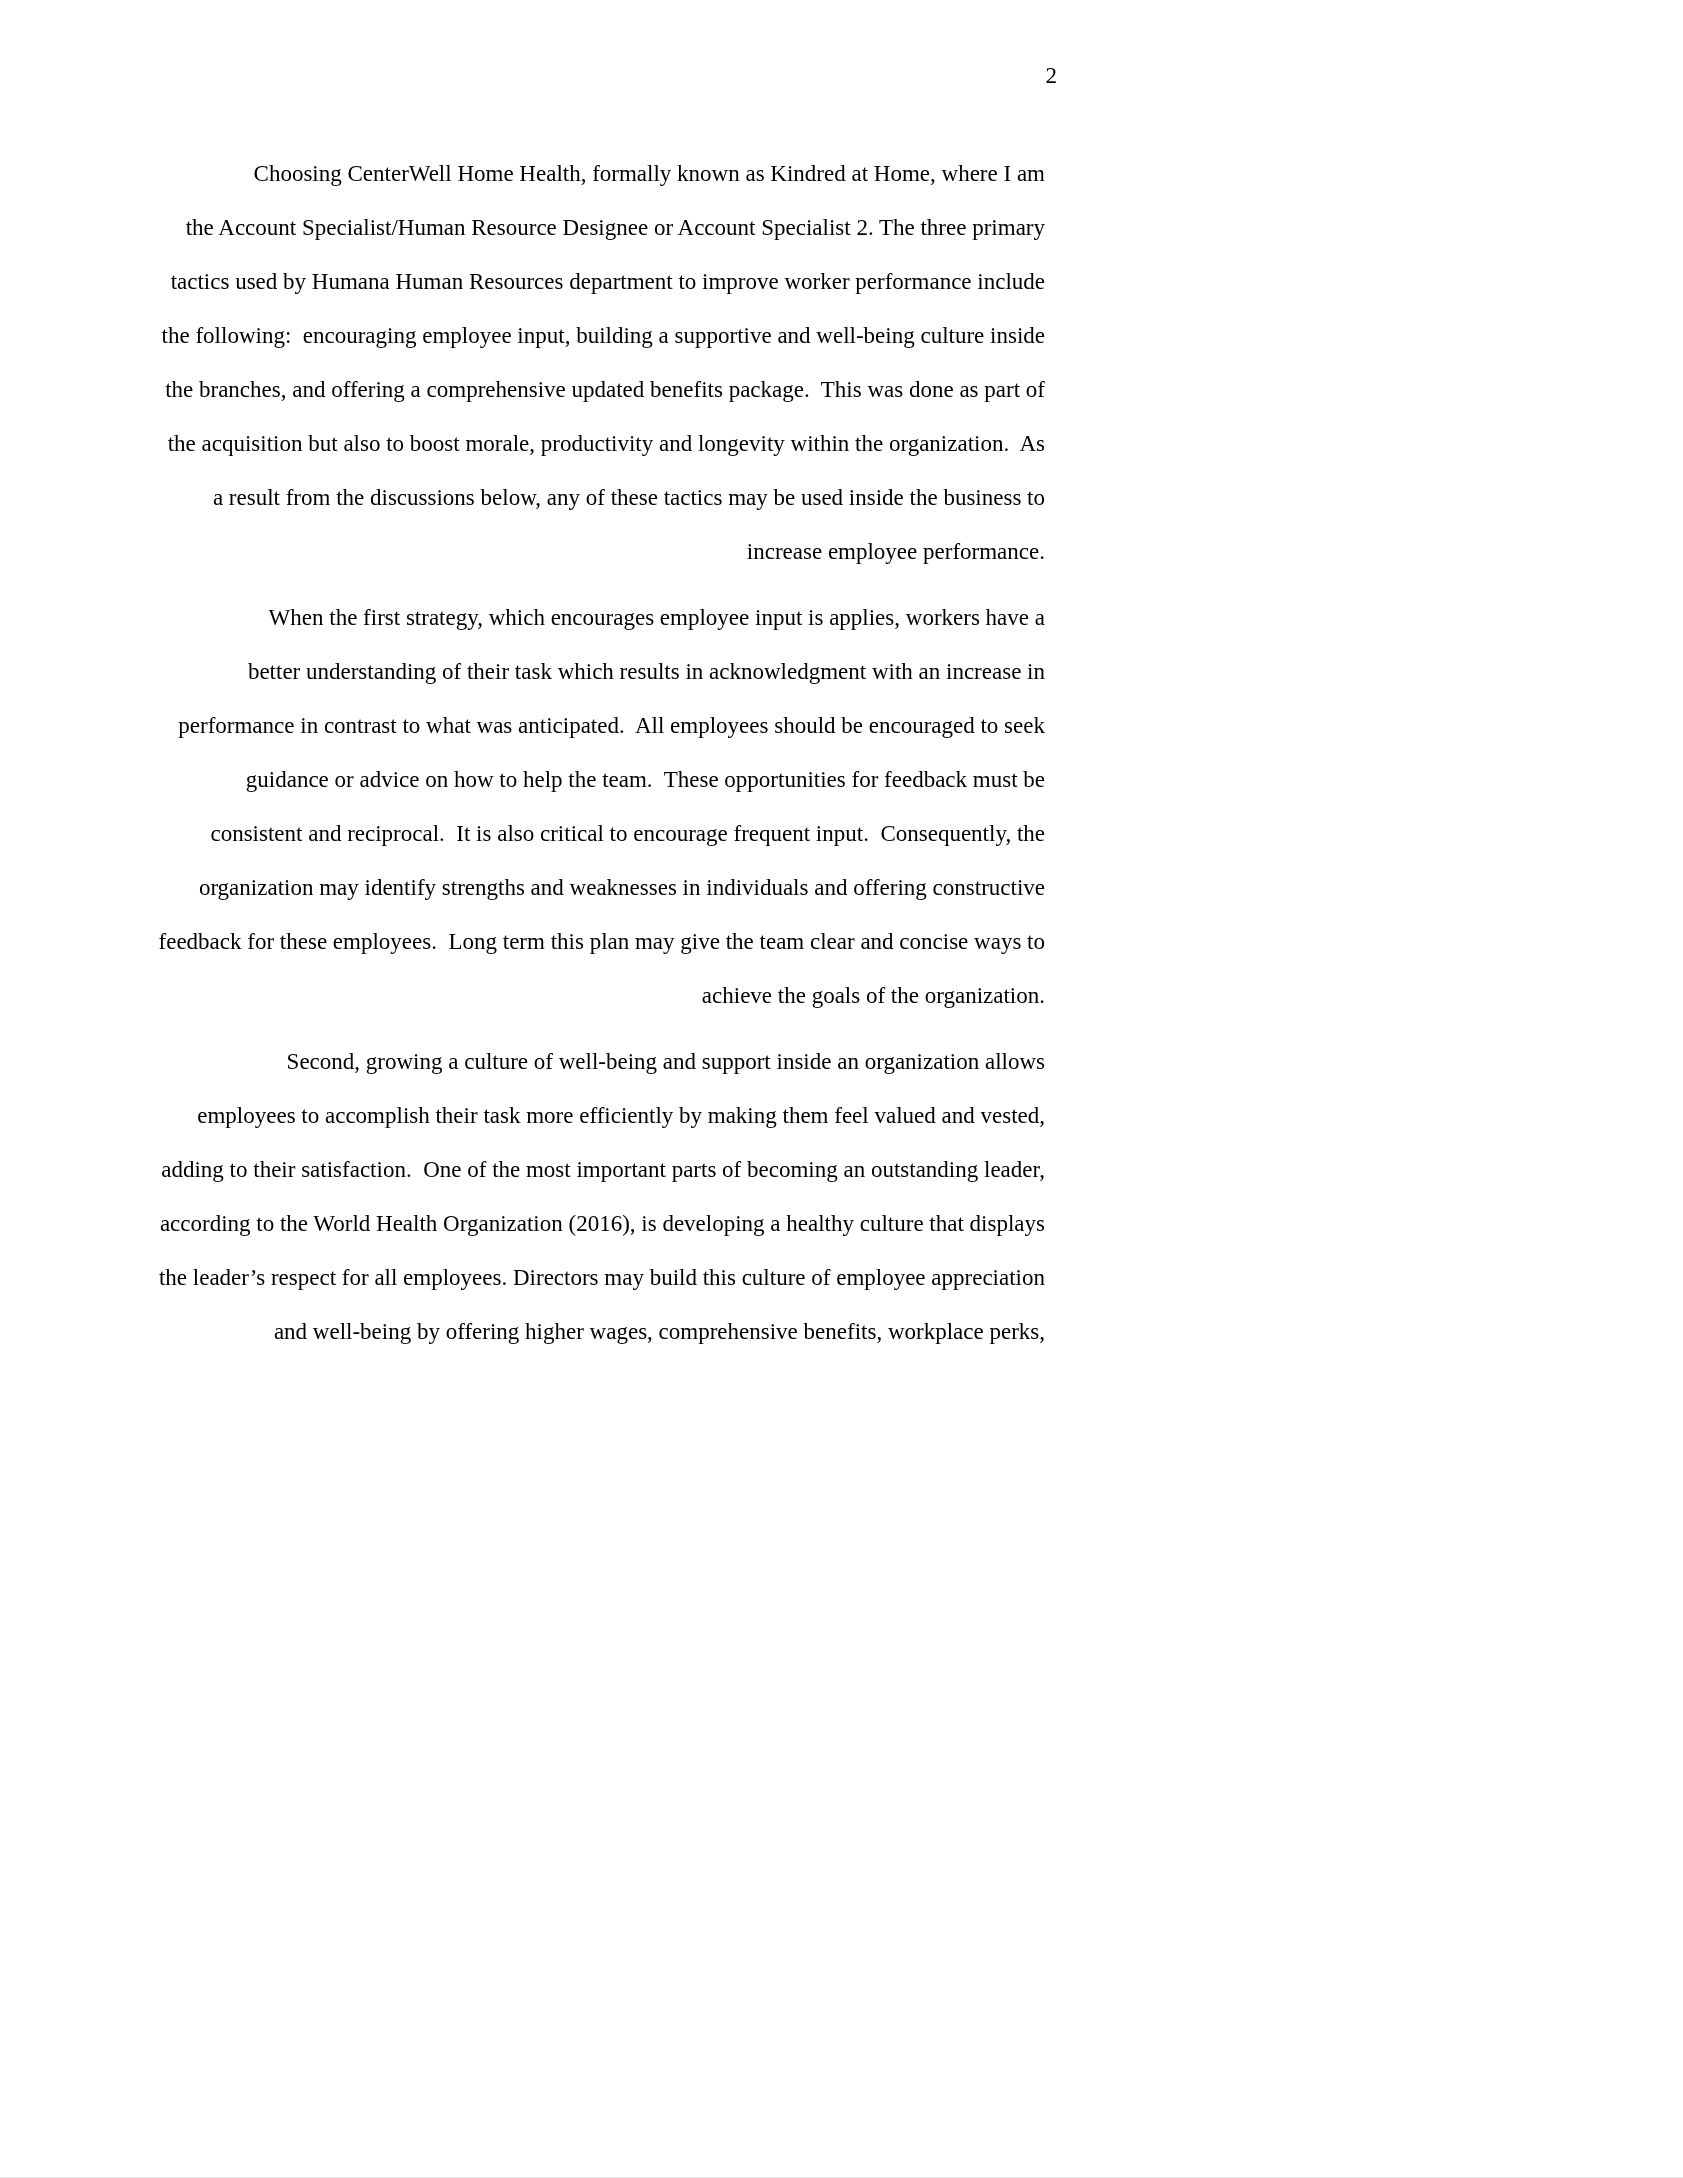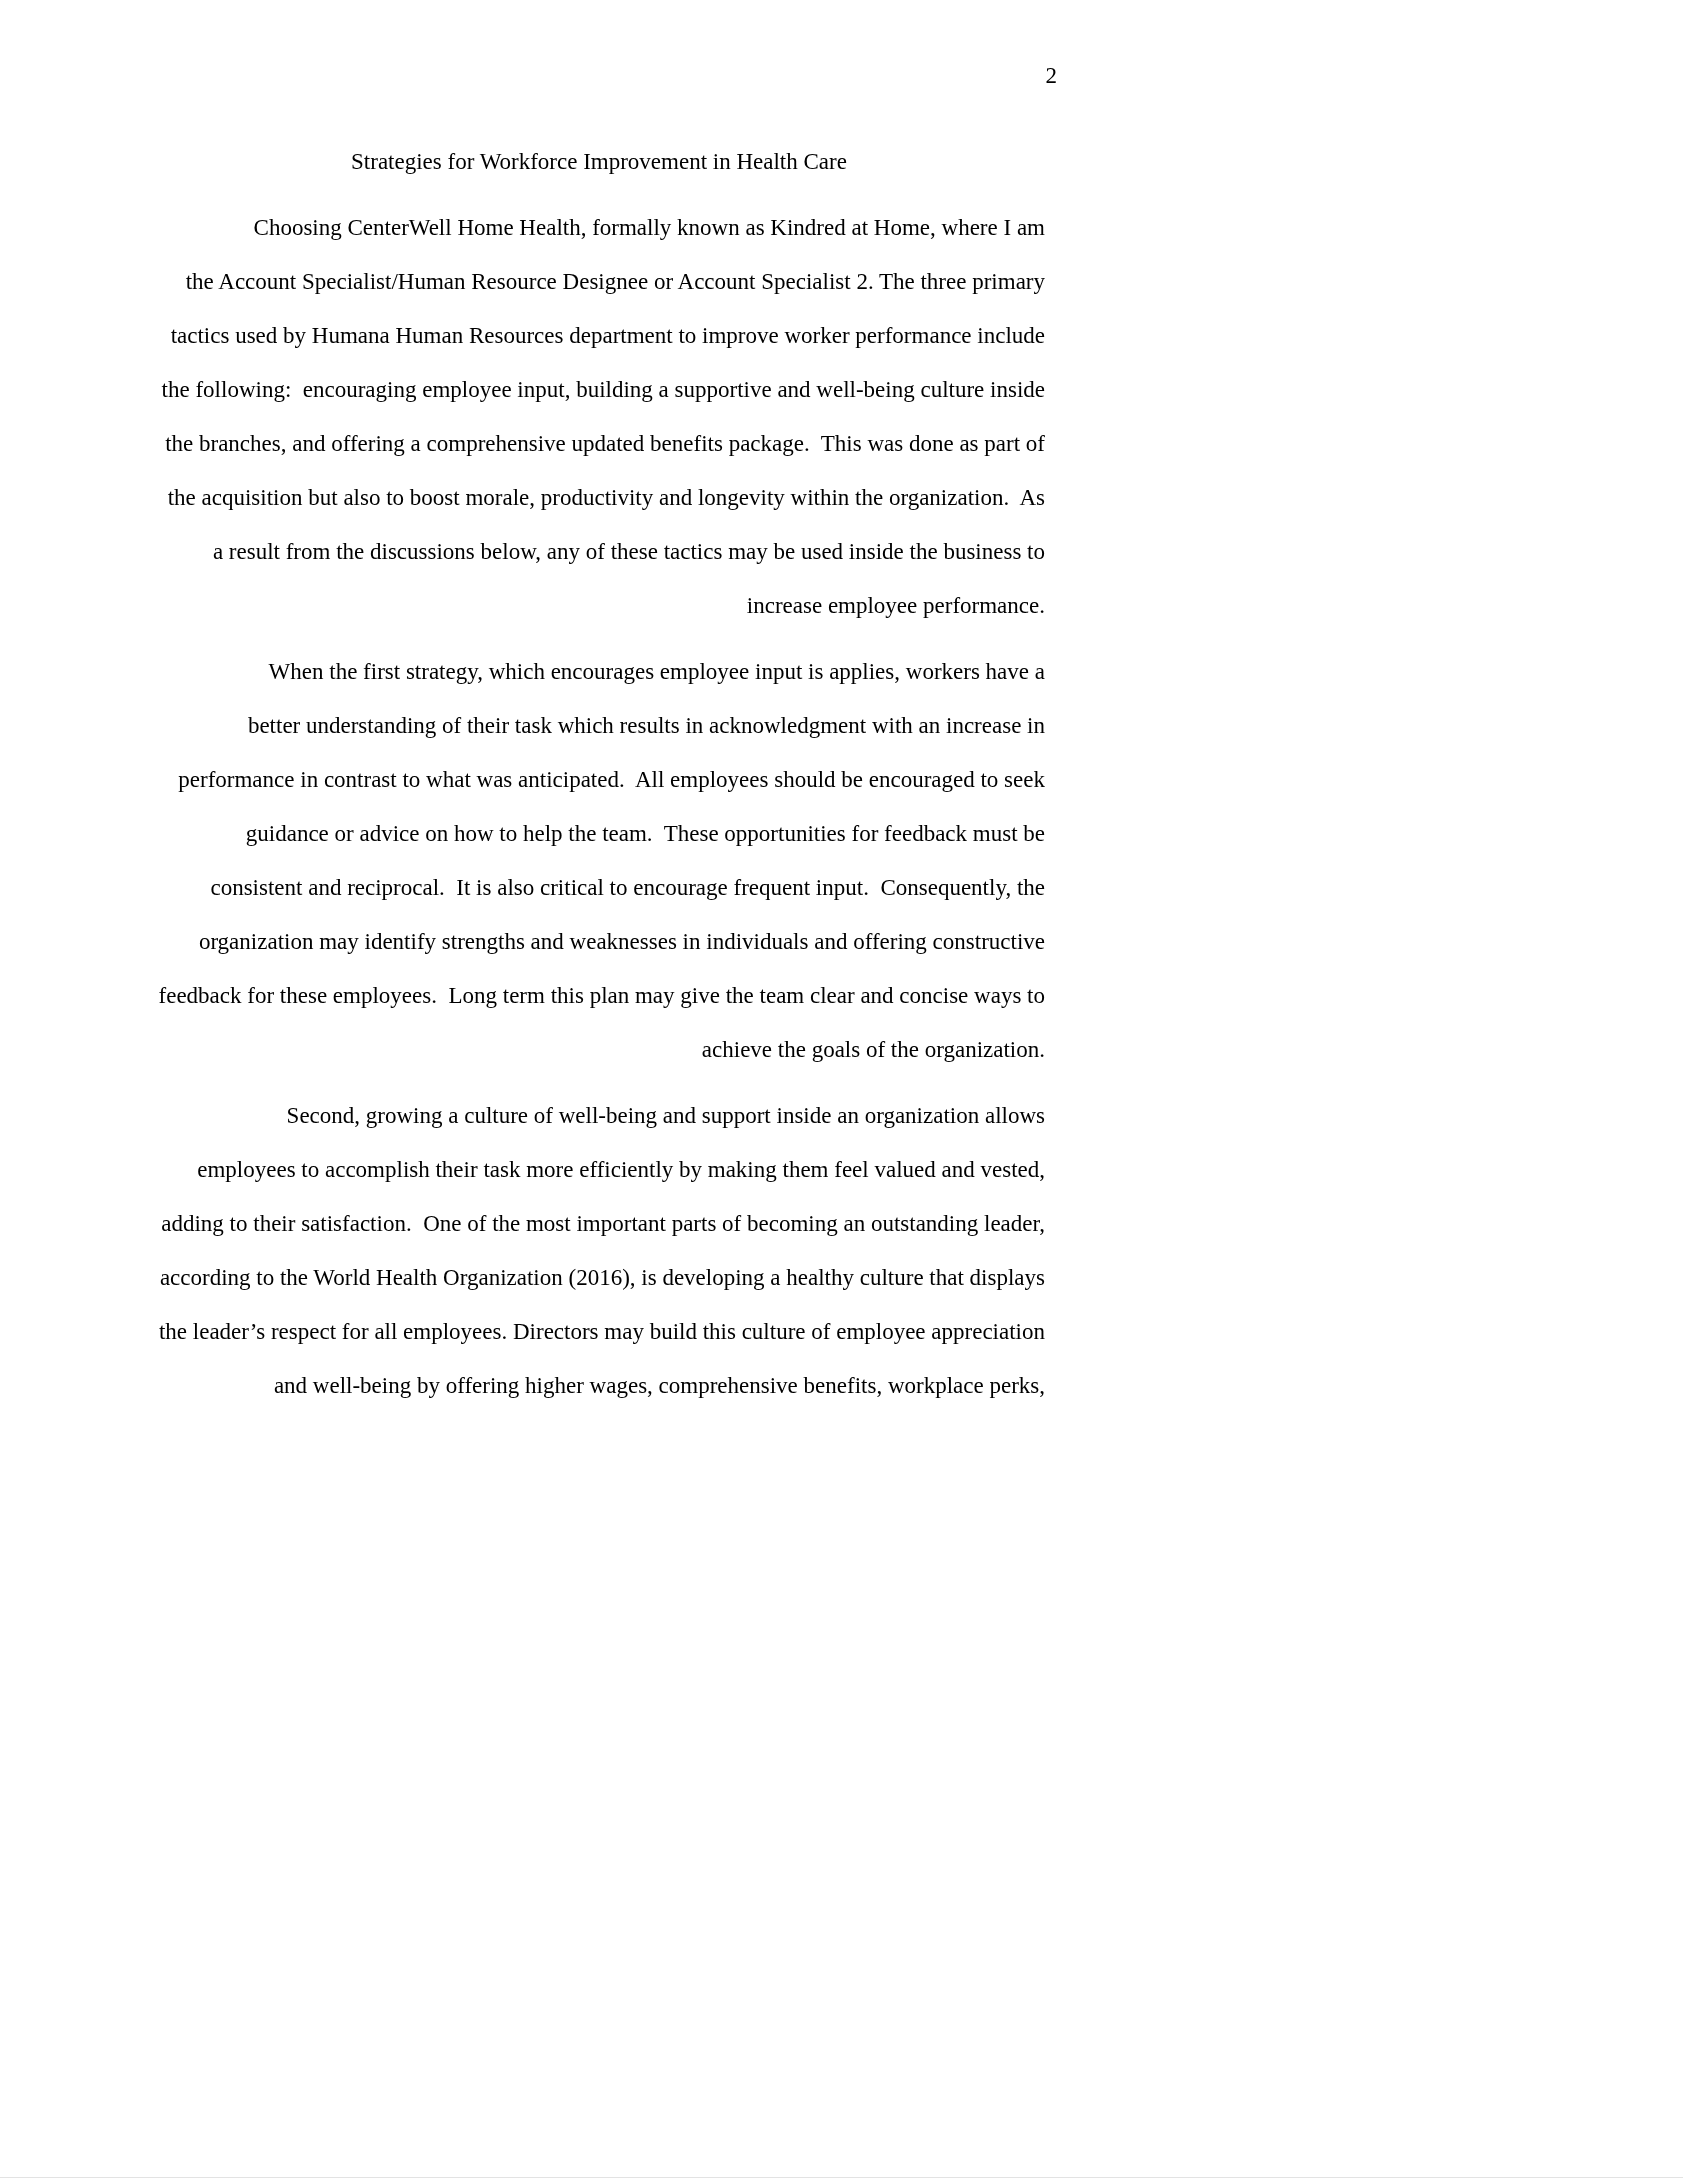--- a/index.html
+++ b/index.html
@@ -59,21 +59,20 @@
   </style>
 </head>
 <body>
 
 <div class="page">
 
   <div class="page-number">2</div>
 
   <div class="content">
 
-    <h1 class="doc-title">Strategies for Workforce Improvement in Health Care</h1>
 
     <p class="para">Choosing CenterWell Home Health, formally known as Kindred at Home, where I am the Account Specialist/Human Resource Designee or Account Specialist 2. The three primary tactics used by Humana Human Resources department to improve worker performance include the following:  encouraging employee input, building a supportive and well-being culture inside the branches, and offering a comprehensive updated benefits package.  This was done as part of the acquisition but also to boost morale, productivity and longevity within the organization.  As a result from the discussions below, any of these tactics may be used inside the business to increase employee performance.</p>
 
     <p class="para">When the first strategy, which encourages employee input is applies, workers have a better understanding of their task which results in acknowledgment with an increase in performance in contrast to what was anticipated.  All employees should be encouraged to seek guidance or advice on how to help the team.  These opportunities for feedback must be consistent and reciprocal.  It is also critical to encourage frequent input.  Consequently, the organization may identify strengths and weaknesses in individuals and offering constructive feedback for these employees.  Long term this plan may give the team clear and concise ways to achieve the goals of the organization.</p>
 
     <p class="para">Second, growing a culture of well-being and support inside an organization allows employees to accomplish their task more efficiently by making them feel valued and vested, adding to their satisfaction.  One of the most important parts of becoming an outstanding leader, according to the World Health Organization (2016), is developing a healthy culture that displays the leader’s respect for all employees. Directors may build this culture of employee appreciation and well-being by offering higher wages, comprehensive benefits, workplace perks,</p>
 
   </div>
 
   <div class="page-edge"></div>

